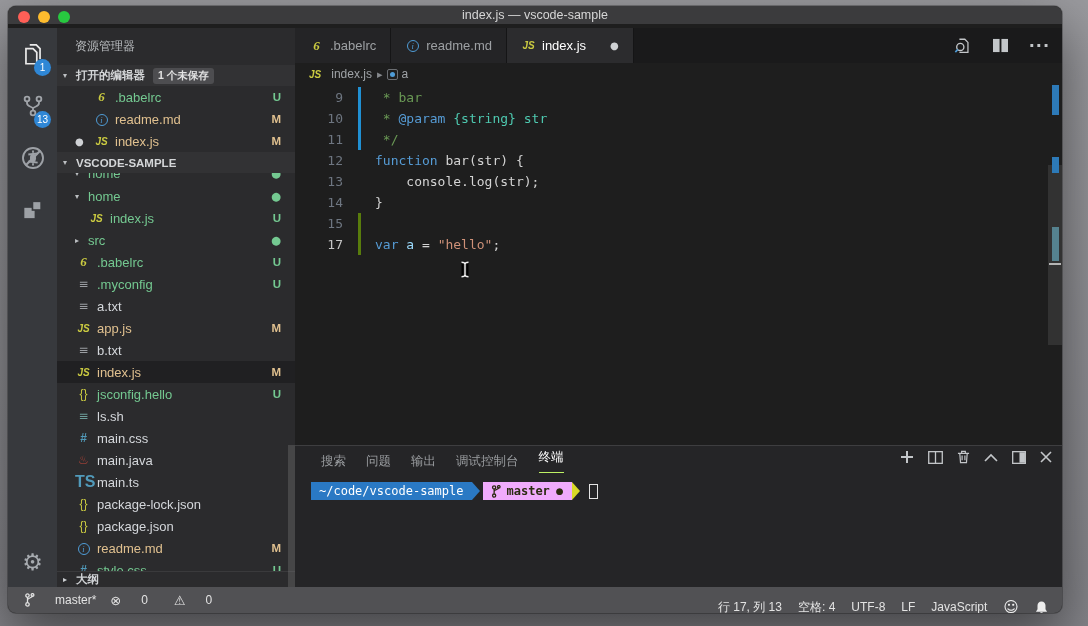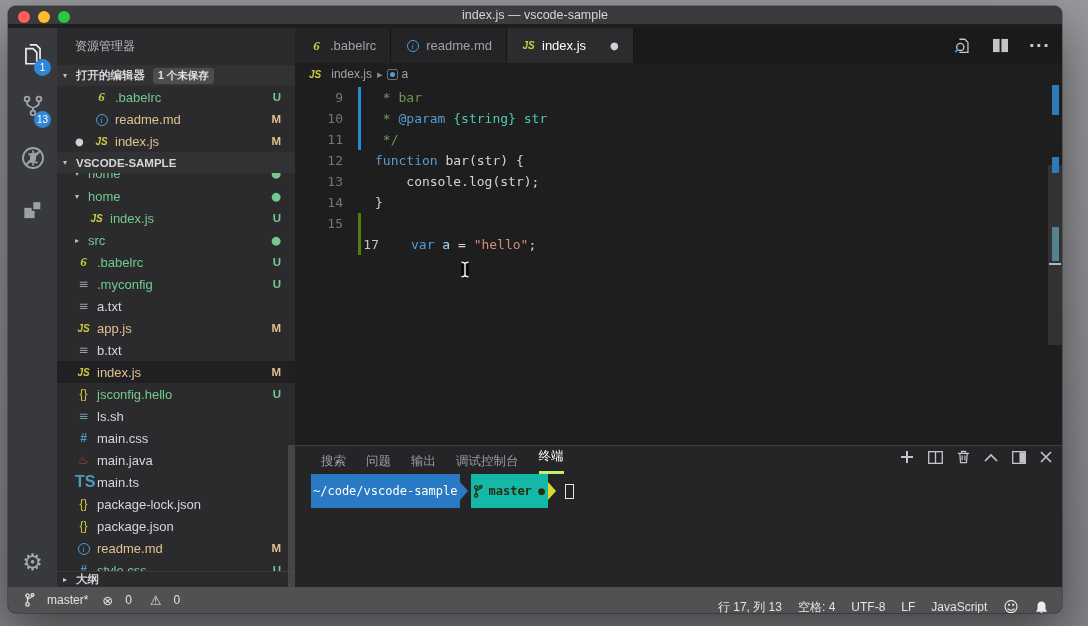--- a/index.html
+++ b/index.html
@@ -76,56 +76,56 @@
   .bc-sep { color:#86898d; font-size:11px; font-family:"DejaVu Sans",sans-serif; }
   .bc-sym { display:inline-flex; align-items:center; gap:3px; }
   .symbox { width:11px; height:11px; border:1px solid #6b6e72; border-radius:2px; position:relative; }
   .symbox::after { content:""; position:absolute; left:2px; top:2px; width:5px; height:5px; border-radius:50%;
     background:#4f9cd6; }
   
   .codearea { position:absolute; left:0; top:57px; right:0; height:360px; background:#1e1e1e; overflow:hidden; }
   .cline { height:21px; display:flex; align-items:center; position:relative;
     font-family:"DejaVu Sans Mono","Liberation Mono",monospace; font-size:13px; }
   .ln { width:48px; text-align:right; color:#6e7681; flex:none; }
-  .cline.cur .ln { color:#c6c6c6;margin-left:36px; }
+  .cline.cur .ln { color:#c6c6c6; }
   .chg { position:absolute; left:63px; top:0; width:3px; height:21px; }
   .chg-blue{background:#2090d3}.chg-green{background:#587c0c}
   .ct { margin-left:32px; white-space:pre; }
   .c-comment{color:#6a9955}.c-kw{color:#569cd6}.c-type{color:#4ec9b0}
   .c-var{color:#9cdcfe}.c-str{color:#ce9178}.c-plain{color:#d4d4d4}
   
   .ruler { position:absolute; right:0; top:57px; width:14px; height:360px; }
   .rmark { position:absolute; right:3px; width:7px; }
   .rthumb { position:absolute; right:0; width:14px; top:80px; height:180px; background:rgba(121,121,121,.22); }
   
   .panel { position:absolute; left:0; right:0; top:417px; bottom:0; background:#252527; border-top:1px solid #3e3e40; }
   .paneltabs { position:absolute; left:26px; top:0; height:30px; display:flex; gap:20px; align-items:center;
     font-size:12.5px; color:#9a9da0; }
-  .ptab.active { color:#ffffff; border-bottom:3px solid #bef264; padding-bottom:6px; }
+  .ptab.active { color:#ffffff; border-bottom:1px solid #bef264; padding-bottom:6px; }
   .panelctl { position:absolute; right:10px; top:4px; display:flex; align-items:center; gap:14px; }
   .tsel { width:146px; height:22px; background:#2c2c2e; border:1px solid #3f3f42; border-radius:3px;
     color:#e8e8e8; font-size:12px; display:flex; align-items:center; padding:0 8px; position:relative; }
   .tsel .arrows { position:absolute; right:6px; display:flex; flex-direction:column; gap:1px; }
   .tsel .arrows i { width:0; height:0; border-left:3.5px solid transparent; border-right:3.5px solid transparent; }
   .tsel .arrows i.up { border-bottom:4px solid #cfcfcf; }
   .tsel .arrows i.dn { border-top:4px solid #cfcfcf; }
   .term { position:absolute; left:16px; top:36px; display:flex; align-items:center; height:18px;
     font-family:"DejaVu Sans Mono","Liberation Mono",monospace; font-size:12px; }
-  .pseg { height:34px; display:flex; align-items:center; padding:0 2px; }
+  .pseg { height:18px; display:flex; align-items:center; padding:0 8px; }
   .pseg.blue { background:#2a79c4; color:#ffffff; }
   .parrow { width:0; height:0; border-top:9px solid transparent; border-bottom:9px solid transparent; }
   .parrow.blue { border-left:8px solid #2a79c4; margin-right:3px; }
-  .pseg.yellow { background:#14b8a6; color:#2b2b10; font-weight:bold; gap:6px; }
+  .pseg.yellow { background:#f0abfc; color:#2b2b10; font-weight:bold; gap:6px; }
   .parrow.yellow { border-left:8px solid #d9d927; }
   .tcursor { width:9px; height:15px; border:1px solid #e4e4e4; margin-left:9px; }
   
   .statusbar { position:absolute; left:0; right:0; bottom:0; height:26px; background:#515154; color:#e3e3e3;
     font-size:12px; display:flex; align-items:center; padding:0 14px 0 16px; }
   .sbgroup { display:flex; align-items:center; gap:14px; }
-  .sbitem { display:flex; align-items:center; gap:12px; white-space:nowrap; }
+  .sbitem { display:flex; align-items:center; gap:20px; white-space:nowrap; }
   .sbright { margin-left:auto; display:flex; align-items:center; gap:16px;margin-top:14px; }
   .glyph { font-family:"DejaVu Sans",sans-serif; }
   .smiley { font-size:15px; color:#f0f0f0; }
   
   .mcursor { position:absolute; left:451px; top:254px; z-index:50; }
   svg { display:block; }
 </style>
 </head>
 <body>
 

